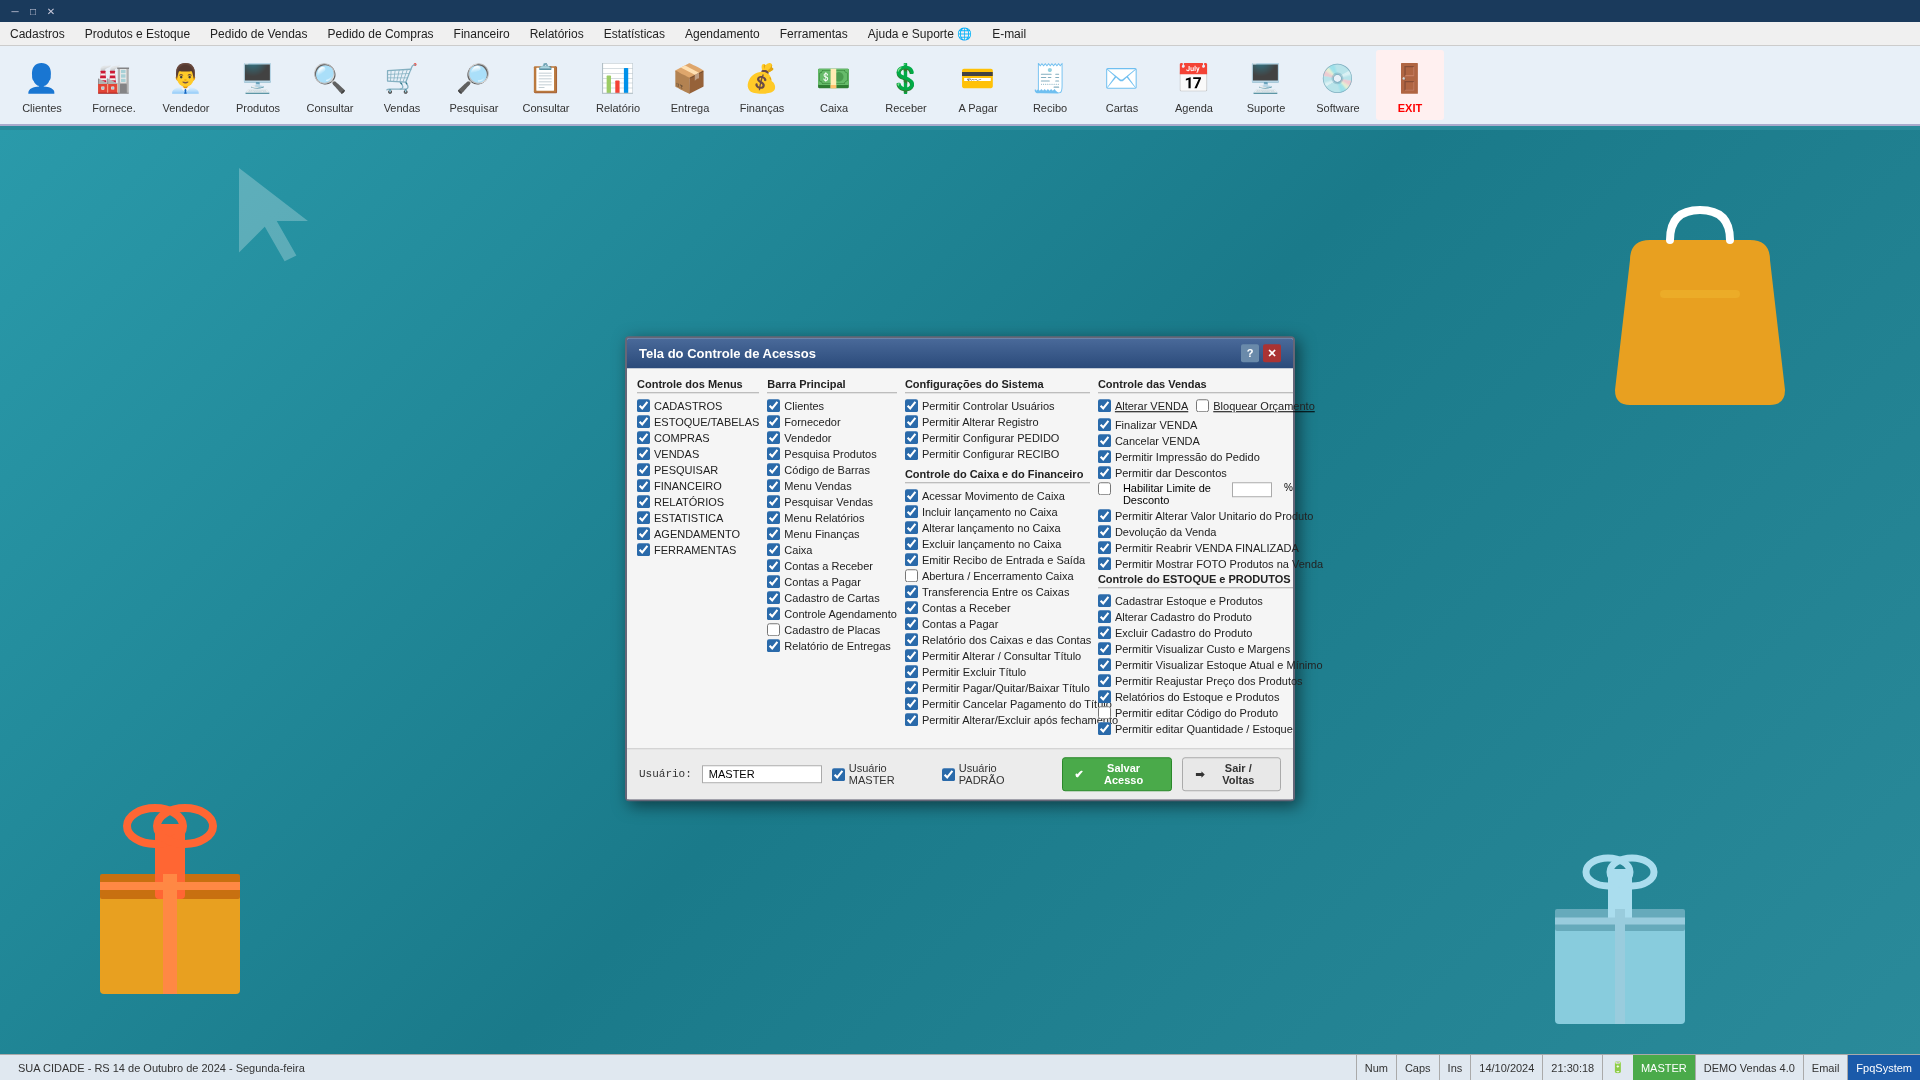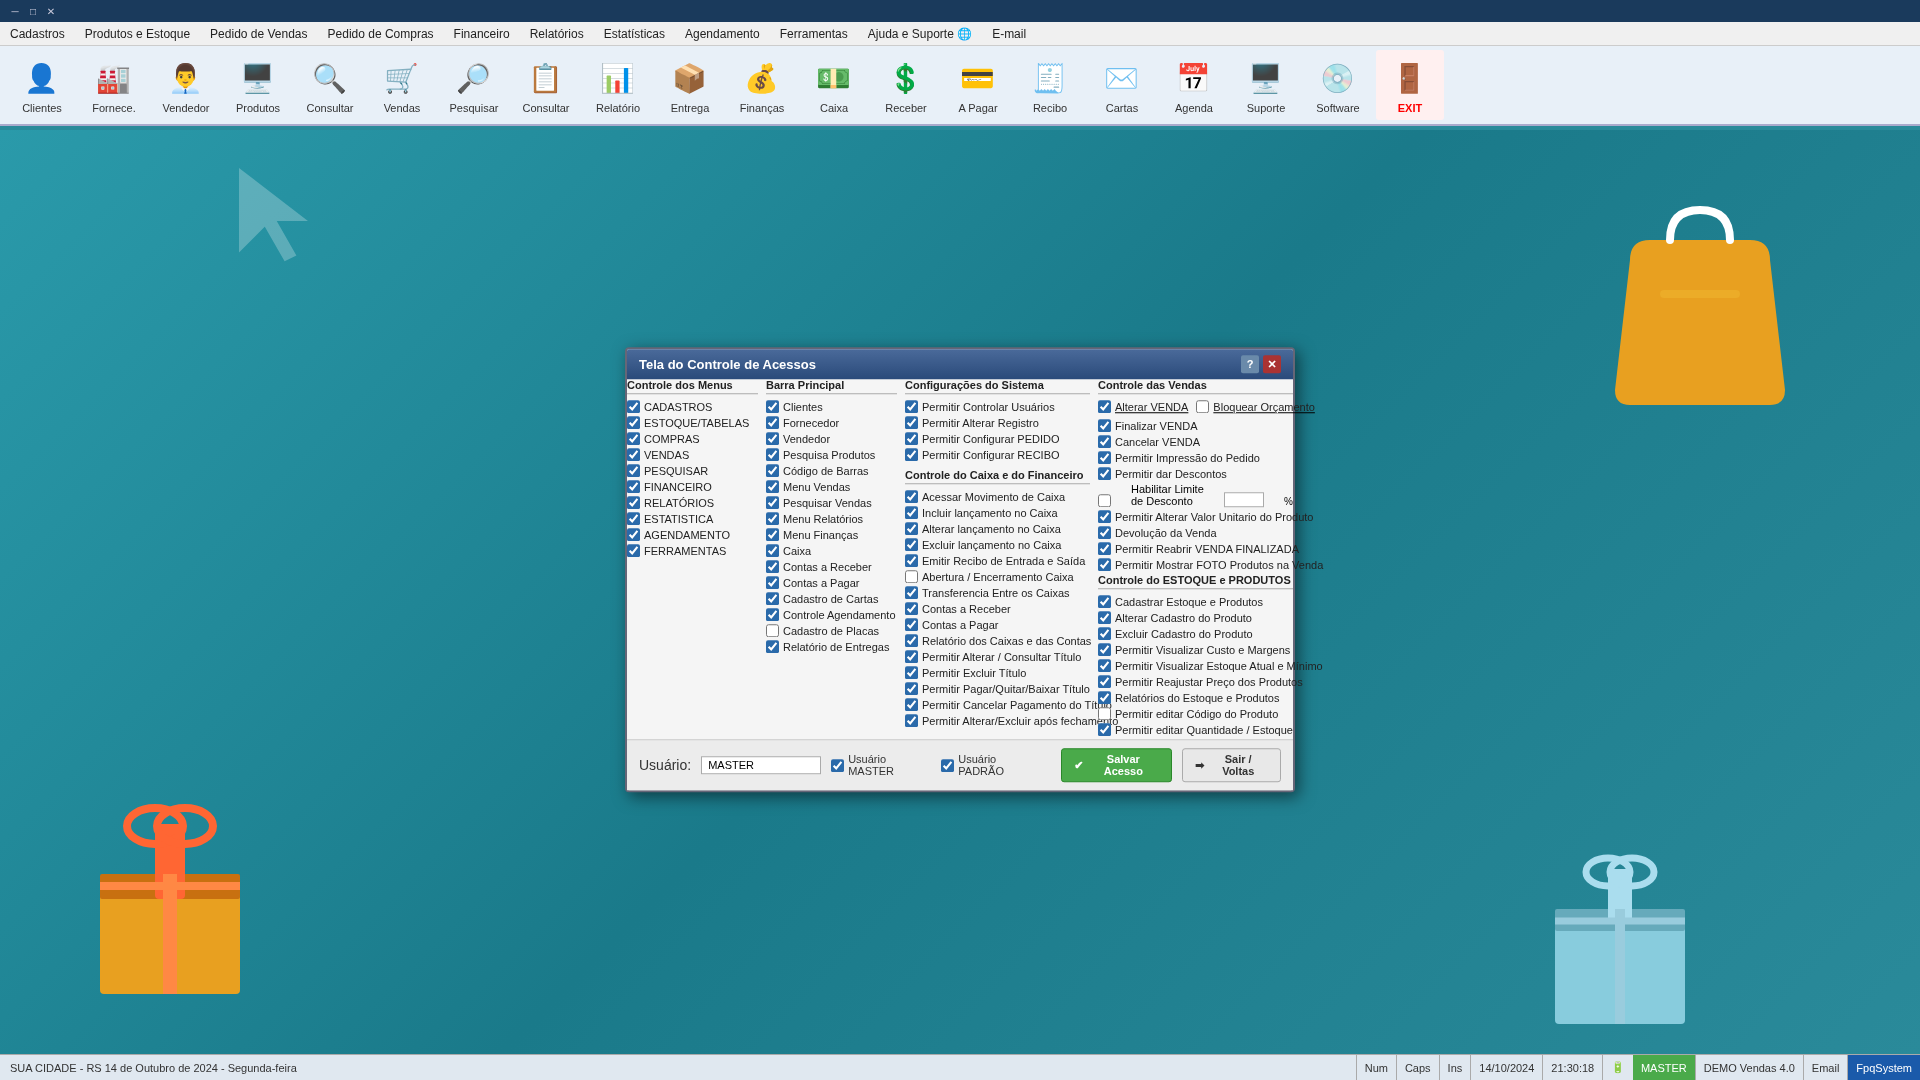--- a/index.html
+++ b/index.html
@@ -24,41 +24,41 @@
     
     #main-area { position: absolute; top: 130px; left: 0; right: 0; bottom: 26px; background: linear-gradient(135deg, #2a9aaa 0%, #1a7a8a 50%, #2a8a9a 100%); display: flex; align-items: center; justify-content: center; }
     
     
     #dialog { position: absolute; top: 50%; left: 50%; transform: translate(-50%, -55%); background: #f5f5f5; border: 2px solid #667; border-radius: 4px; width: 670px; box-shadow: 4px 4px 16px rgba(0,0,0,0.5); }
     #dialog-title { background: linear-gradient(to bottom, #4a6a9a, #2a4a7a); color: white; padding: 6px 12px; display: flex; align-items: center; justify-content: space-between; font-size: 13px; font-weight: bold; border-radius: 2px 2px 0 0; }
     #dialog-title .dialog-btns { display: flex; gap: 4px; }
     .dialog-btn { width: 18px; height: 18px; display: flex; align-items: center; justify-content: center; cursor: pointer; background: #6a8aaa; border-radius: 2px; color: white; font-size: 11px; }
     .dialog-close { background: #aa3333; }
     
-    #dialog-body { display: flex; gap: 8px; max-height: 480px; }
+    #dialog-body { display: flex; padding: 10px; gap: 8px; max-height: 480px; }
     
     .col-section { flex: 1; }
     .col-section h3 { font-size: 11px; font-weight: bold; color: #222; margin-bottom: 6px; padding-bottom: 2px; border-bottom: 1px solid #aaa; }
     
     .check-item { display: flex; align-items: center; gap: 4px; margin-bottom: 3px; font-size: 11px; color: #222; white-space: nowrap; }
     .check-item input[type="checkbox"] { width: 13px; height: 13px; cursor: pointer; accent-color: #2a6aaa; }
     
     
     #dialog-footer { padding: 8px 12px; border-top: 1px solid #ccc; background: #ececec; display: flex; align-items: center; gap: 10px; }
-    .footer-label { font-size: 14px; color: #333; }
+    .footer-label { font-size: 11px; color: #333; font-family: Liberation Mono, monospace; }
     .footer-input { border: 1px solid #aaa; padding: 2px 6px; font-size: 11px; width: 120px; background: white; }
     .footer-check { display: flex; align-items: center; gap: 4px; font-size: 11px; color: #333; }
     .footer-check input { accent-color: #2a6aaa; }
     .footer-btn { padding: 4px 12px; font-size: 11px; cursor: pointer; border-radius: 3px; display: flex; align-items: center; gap: 4px; font-weight: bold; }
     .btn-save { background: #4aaa4a; color: white; border: 1px solid #2a882a; }
     .btn-exit { background: #e8e8e8; color: #333; border: 1px solid #aaa; }
     
     
     #statusbar { position: absolute; bottom: 0; left: 0; right: 0; height: 26px; background: #e0e8f0; border-top: 1px solid #aaa; display: flex; align-items: center; font-size: 11px; }
-    .status-left { padding: 0 10px; flex: 1; color: #333; }
+    .status-left { padding: 0 18px; flex: 1; color: #333; }
     .status-right { display: flex; align-items: center; height: 100%; }
     .status-seg { padding: 0 8px; border-left: 1px solid #aaa; height: 100%; display: flex; align-items: center; color: #333; font-size: 11px; }
     .status-green { background: #4aaa4a; color: white; padding: 0 8px; height: 100%; display: flex; align-items: center; }
     
     
     .col-menus { width: 150px; flex-shrink: 0; }
     .col-barra { width: 140px; flex-shrink: 0; }
     .col-config { width: 185px; flex-shrink: 0; }
     .col-vendas { width: 195px; flex-shrink: 0; }
     
@@ -430,21 +430,21 @@
             <span>Cancelar VENDA</span>
           </div>
         <div class="check-item">
             <input type="checkbox" checked="" style="">
             <span>Permitir Impressão do Pedido</span>
           </div>
         <div class="check-item">
             <input type="checkbox" checked="" style="">
             <span>Permitir dar Descontos</span>
           </div>
-        <div style="display:flex;gap:20px;align-items:flex-end;margin-bottom:3px;">
+        <div style="display:flex;gap:12px;align-items:flex-start;margin-bottom:3px;">
           <input type="checkbox" style="">
           <span>Habilitar Limite de Desconto</span>
           <input type="text" class="limit-input" value="" style="">
           <span style="font-size:10px;">%</span>
         </div>
         <div class="check-item">
             <input type="checkbox" checked="" style="">
             <span>Permitir Alterar Valor Unitario do Produto</span>
           </div>
         <div class="check-item">

